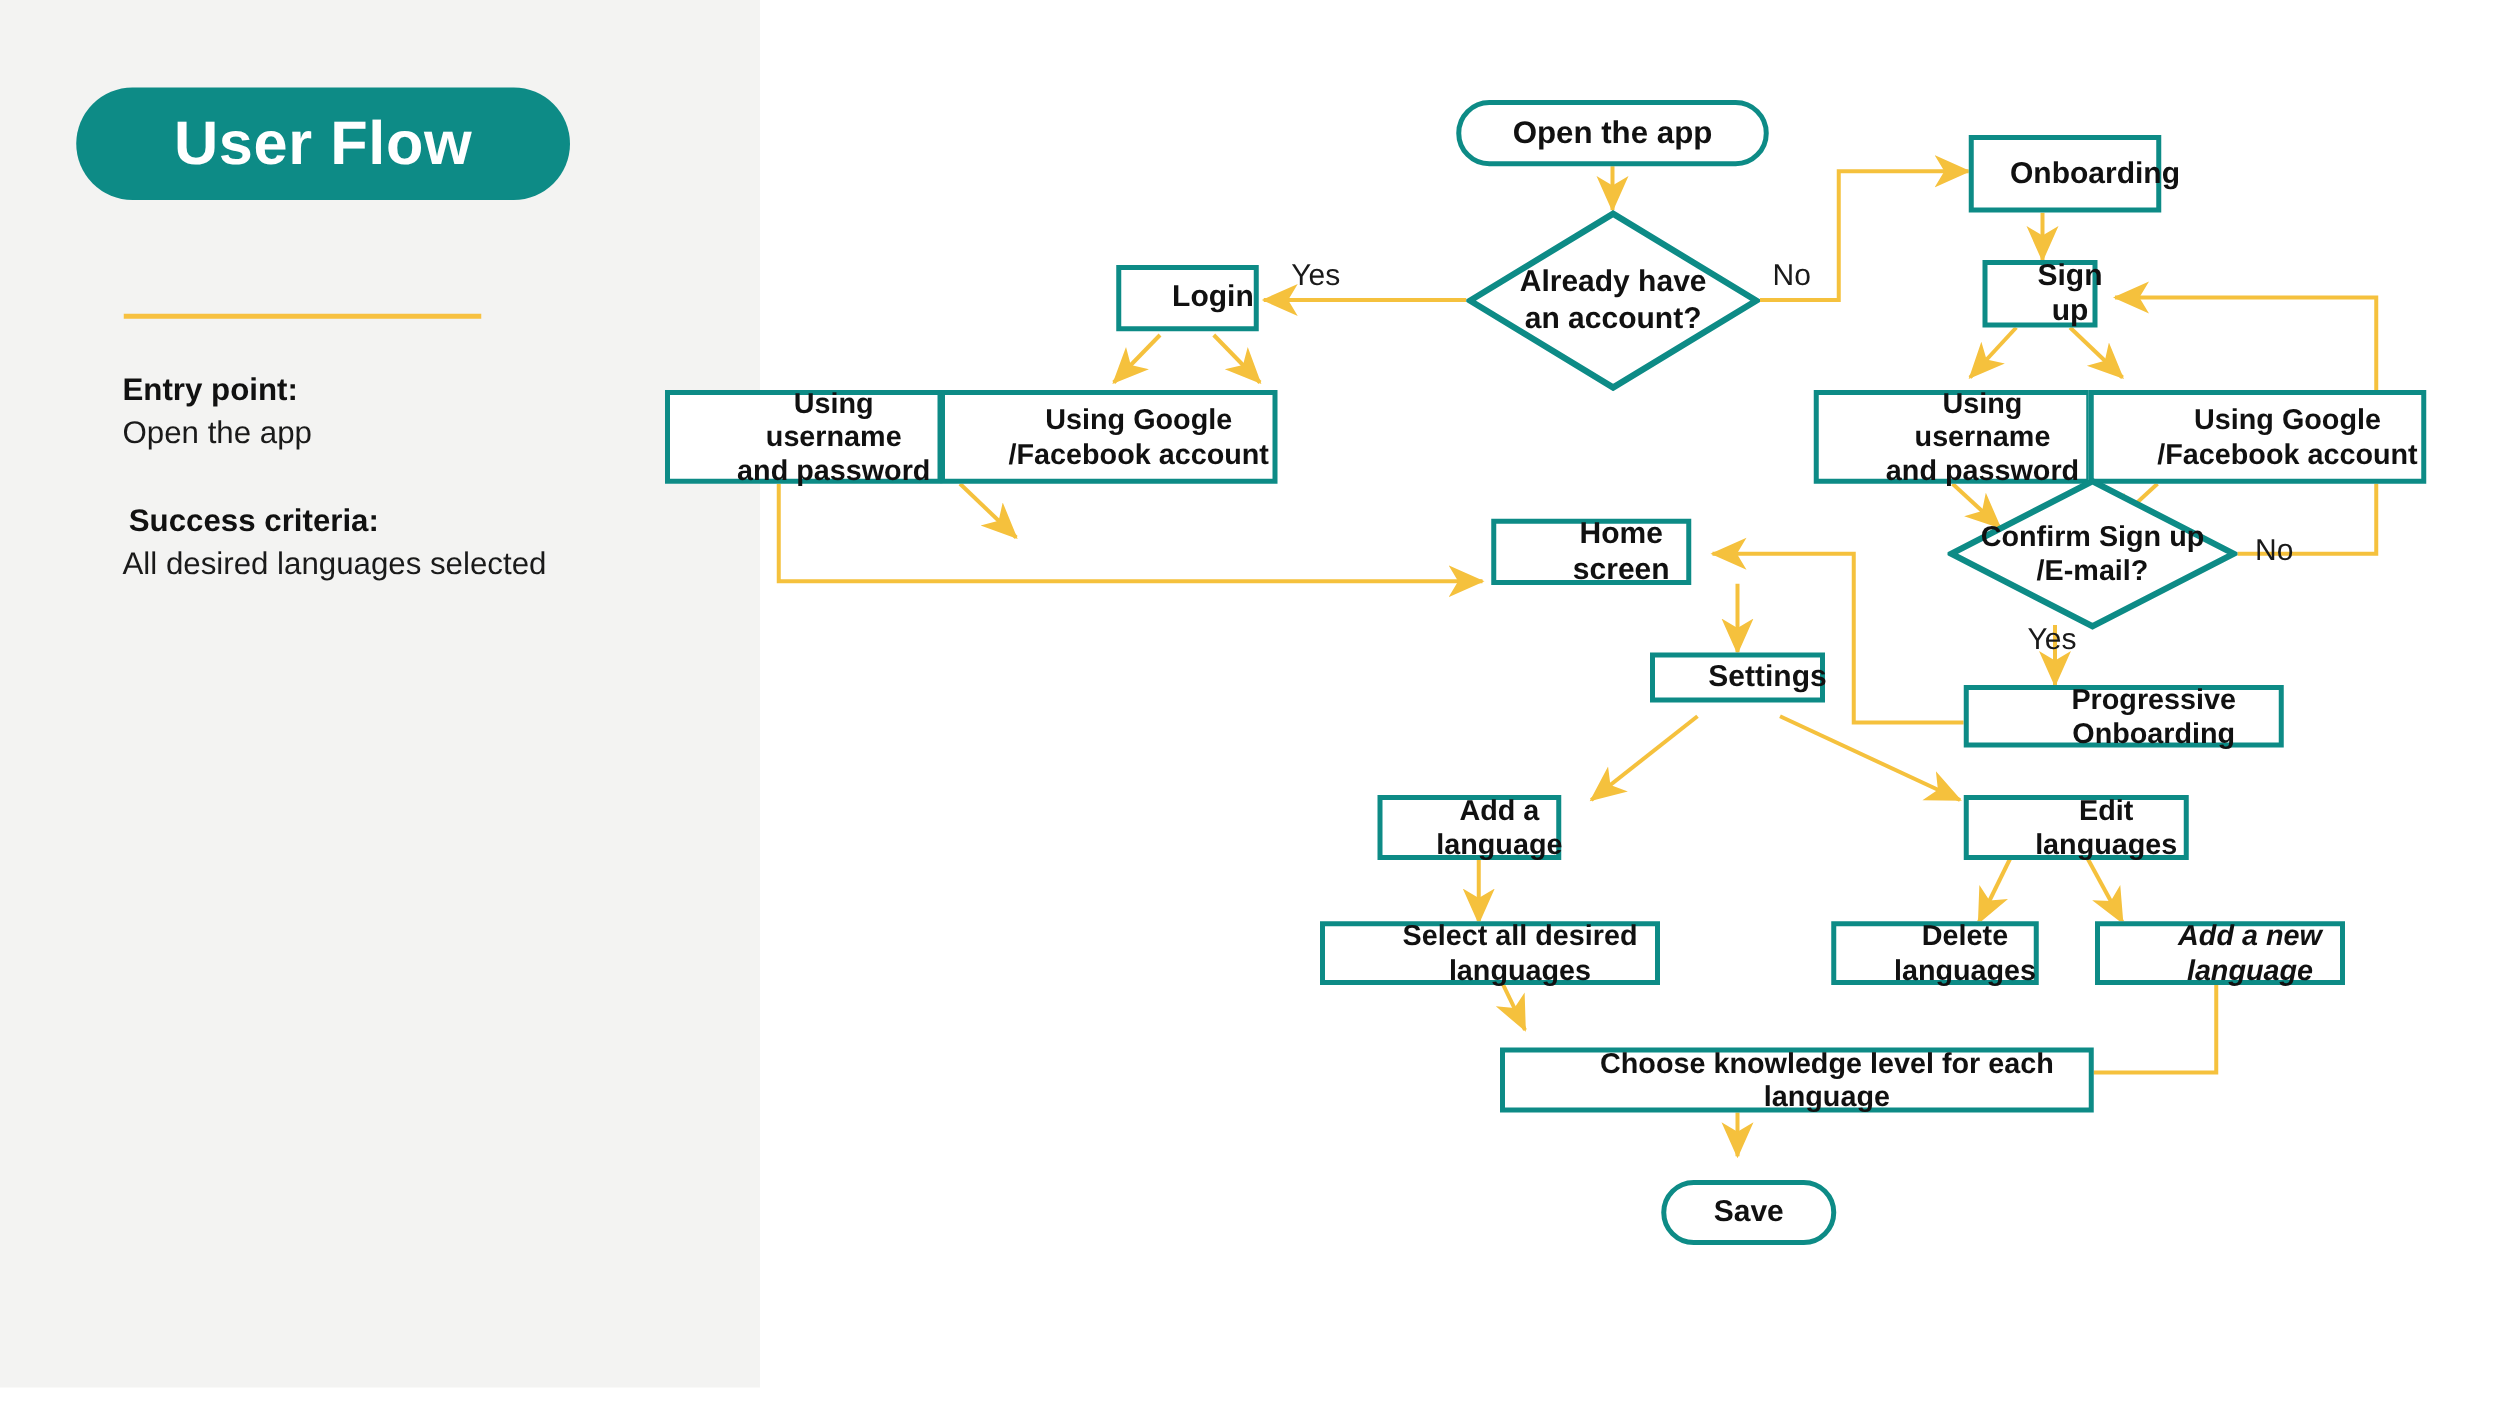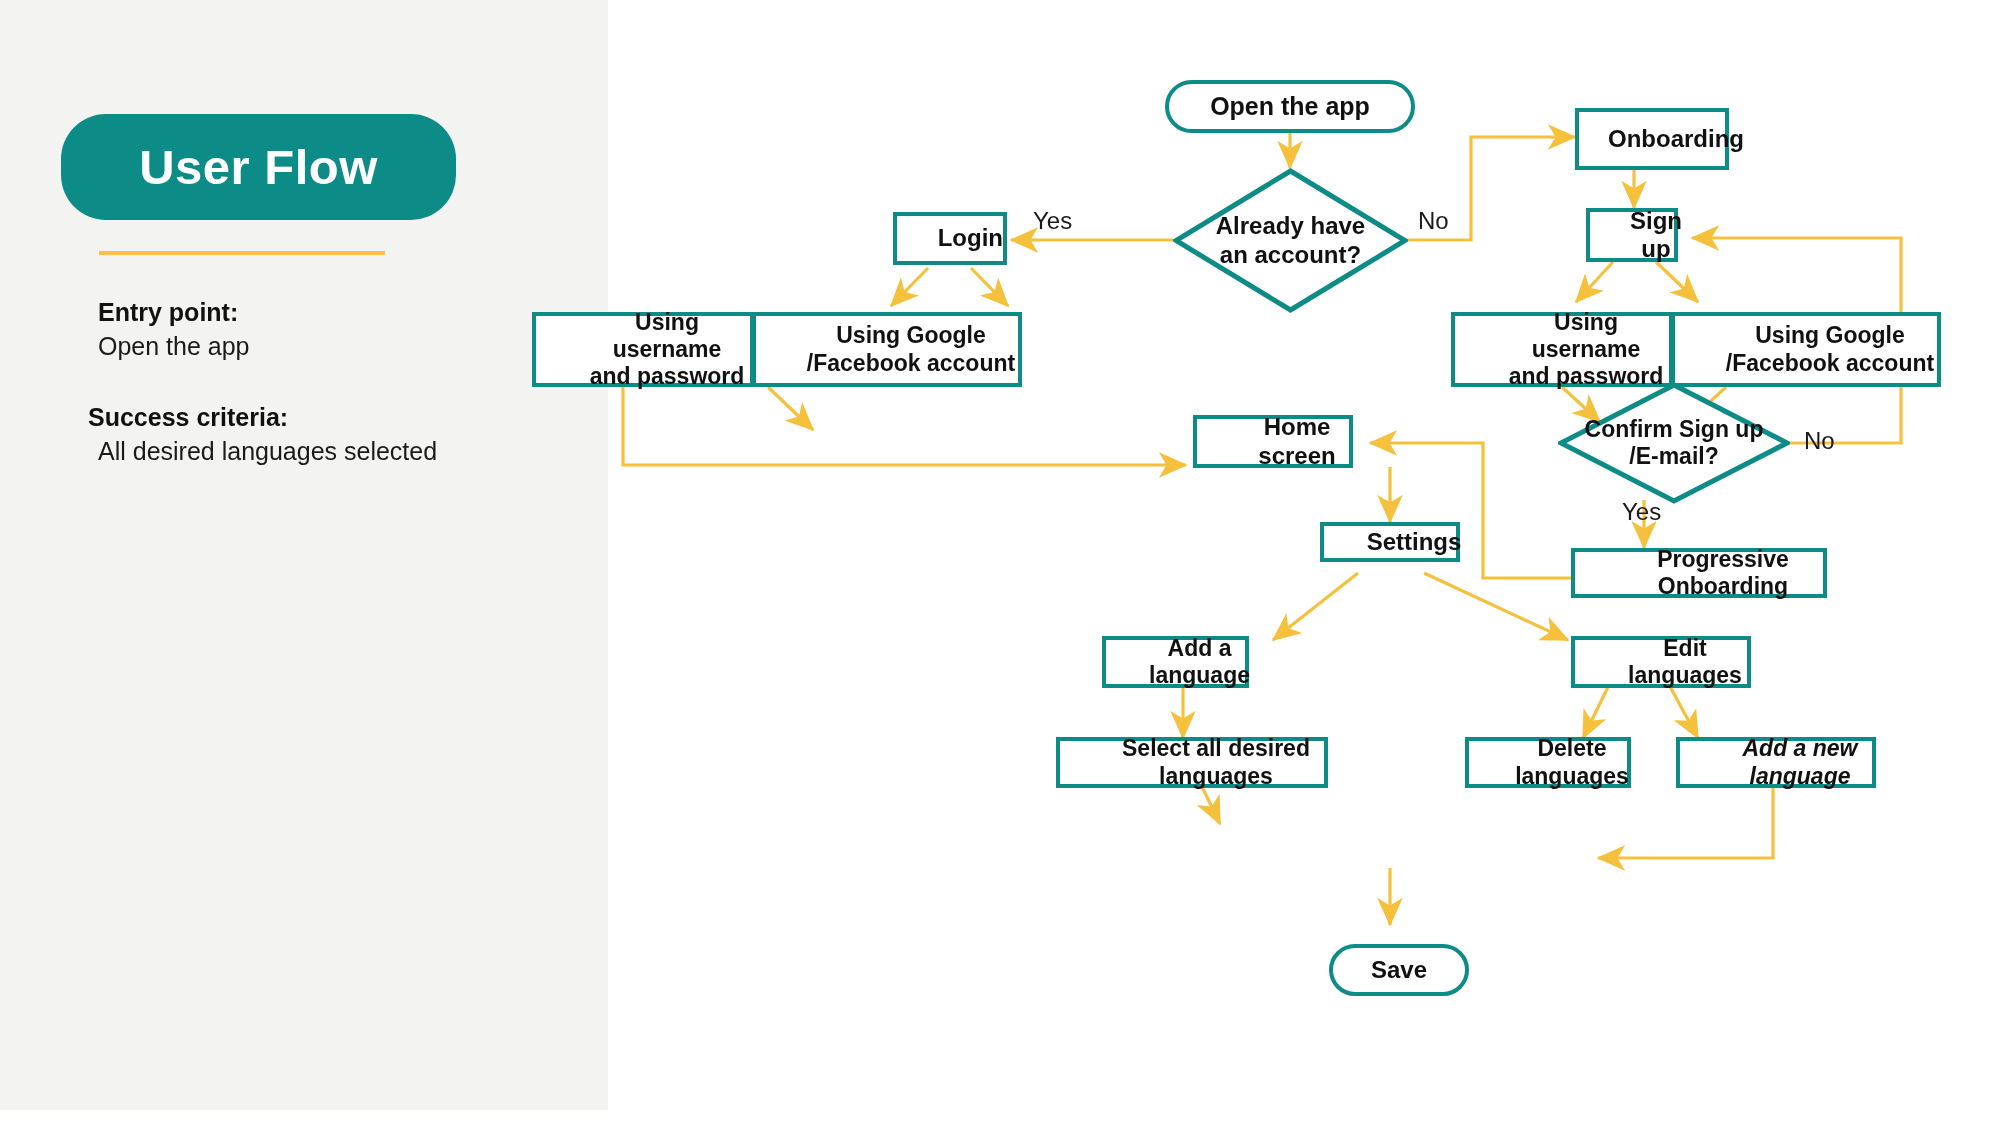--- a/index.html
+++ b/index.html
@@ -22,27 +22,26 @@
     top: 0;
     width: 608px;
     height: 1110px;
     background: #f3f3f2;
   }
   #title-pill {
     position: absolute;
     left: 61px;
     top: 70px;
     width: 395px;
-    height: 106px;
+    height: 90px;
     background: #0d8b86;
     border-radius: 45px;
     display: flex;
     align-items: center;
     justify-content: center;
-    margin-top: 44px;
   }
   #title-pill .txt {
     color: #ffffff;
     font-size: 49px;
     font-weight: bold;
     letter-spacing: 0.5px;
   }
   #task-title {
     position: absolute;
     left: 98px;
@@ -72,21 +71,21 @@
   #entry-value {
     position: absolute;
     left: 98px;
     top: 332px;
     font-size: 25px;
     color: #1a1a1a;
     white-space: nowrap;
   }
   #success-label {
     position: absolute;
-    left: 88px;
+    left: 103px;
     top: 403px;
     font-size: 25px;
     font-weight: bold;
     color: #111111;
     white-space: nowrap;
   }
   #success-value {
     position: absolute;
     left: 98px;
     top: 437px;
@@ -312,20 +311,23 @@
   </div>
 
   <div class="node rect" style="left:857px; top:737px; width:166px; height:51px; font-size:23px;">
     <span>Delete languages</span>
   </div>
 
   <div class="node rect" style="left:1068px; top:737px; width:200px; height:51px; font-size:23px;font-style:italic;">
     <span>Add a new language</span>
   </div>
 
+  <div class="node rect" style="left:592px; top:838px; width:475px; height:52px; font-size:23px;">
+    <span>Choose knowledge level for each language</span>
+  </div>
 
   <div class="node pill" style="left:721px; top:944px; width:140px; height:52px; font-size:24px;">
     <span>Save</span>
   </div>
 
   <div class="edge-label" style="left:425px; top:207px;">Yes</div>
   <div class="edge-label" style="left:810px; top:207px;">No</div>
   <div class="edge-label" style="left:1196px; top:427px;">No</div>
   <div class="edge-label" style="left:1014px; top:498px;">Yes</div>
 

